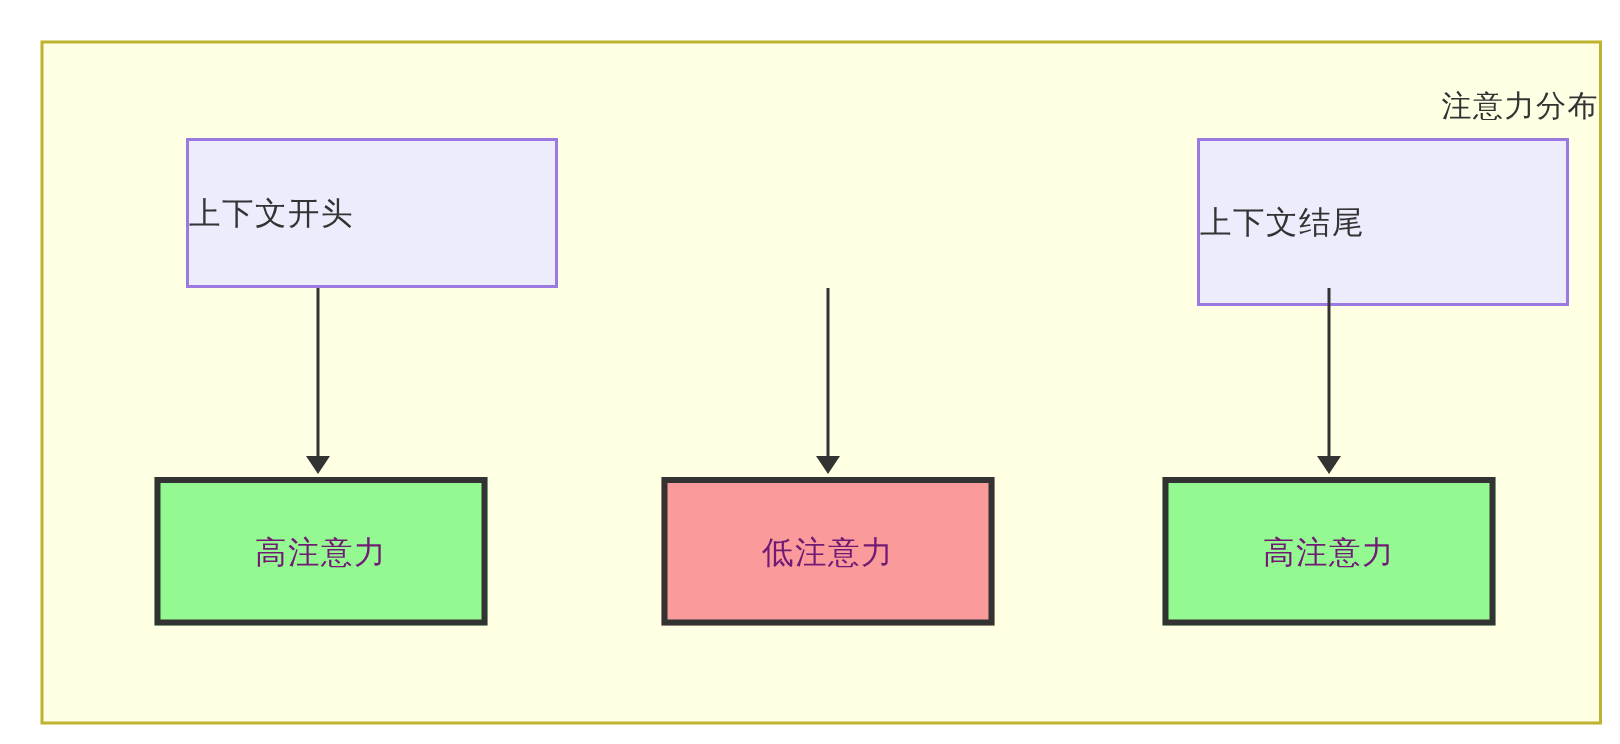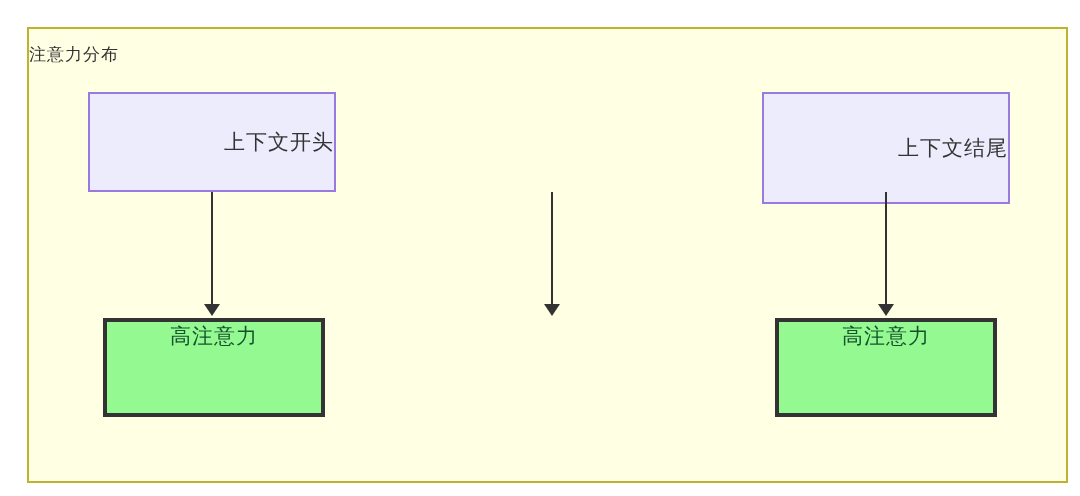--- a/index.html
+++ b/index.html
@@ -24,49 +24,51 @@
     top: 27px;
     width: 1041px;
     height: 456px;
     background: #ffffe4;
     border: 2px solid #bdb330;
     box-sizing: border-box;
   }
   #subgraph-title {
     position: absolute;
     left: 0;
-    top: 14px;
+    top: 28px;
     width: 100%;
-    text-align: left;
-    font-size: 17px;
+    text-align: right;
+    font-size: 20px;
     color: #333333;
     letter-spacing: 1px;
   }
   
   .ctx-node {
     position: absolute;
     background: #ececfd;
     border: 2px solid #9a7ae0;
     box-sizing: border-box;
     display: flex;
     align-items: center;
-    justify-content: flex-end;
+    justify-content: flex-start;
     font-size: 21px;
     color: #333333;
     letter-spacing: 1px;
+    margin-left: 36px;
   }
   
   .att-node {
     position: absolute;
     border: 4px solid #333333;
     box-sizing: border-box;
     display: flex;
+    align-items: center;
     justify-content: center;
     font-size: 21px;
-    color: #14532d;
+    color: #701a75;
     letter-spacing: 1px;
   }
   .att-node.high { background: #95f992; }
   .att-node.low  { background: #fa9a9a; }
 
   
   .arrow {
     position: absolute;
     width: 2px;
     background: #333333;
@@ -93,20 +95,23 @@
     <span>上下文开头</span>
   </div>
   <div class="arrow" style="left:211px; top:192px; height:114px;"></div>
   <div class="arrow-head" style="left:204px; top:304px;"></div>
   <div class="att-node high" style="left:103px; top:318px; width:222px; height:99px;">
     <span>高注意力</span>
   </div>
 
   <div class="arrow" style="left:551px; top:192px; height:114px;"></div>
   <div class="arrow-head" style="left:544px; top:304px;"></div>
+  <div class="att-node low" style="left:441px; top:318px; width:222px; height:99px;">
+    <span>低注意力</span>
+  </div>
 
   <div class="ctx-node" style="left:762px; top:92px; width:248px; height:112px;">
     <span>上下文结尾</span>
   </div>
   <div class="arrow" style="left:885px; top:192px; height:114px;"></div>
   <div class="arrow-head" style="left:878px; top:304px;"></div>
   <div class="att-node high" style="left:775px; top:318px; width:222px; height:99px;">
     <span>高注意力</span>
   </div>
 

